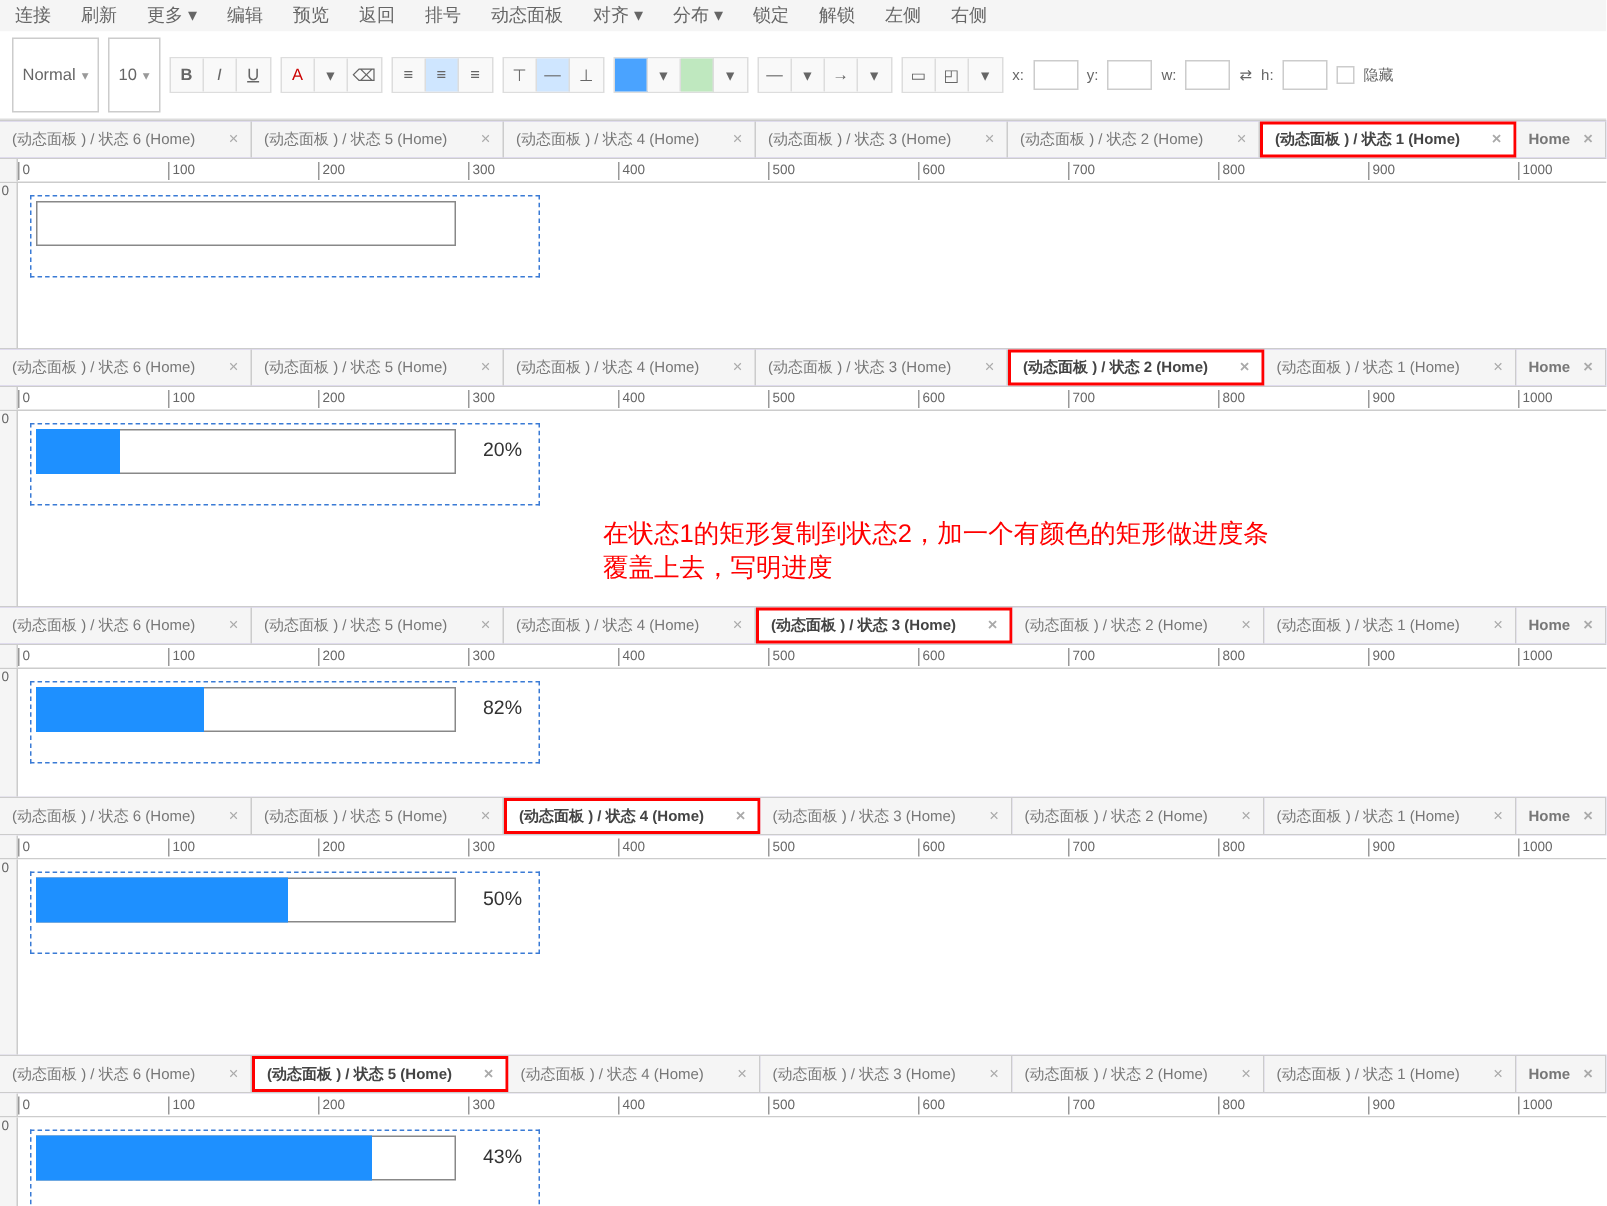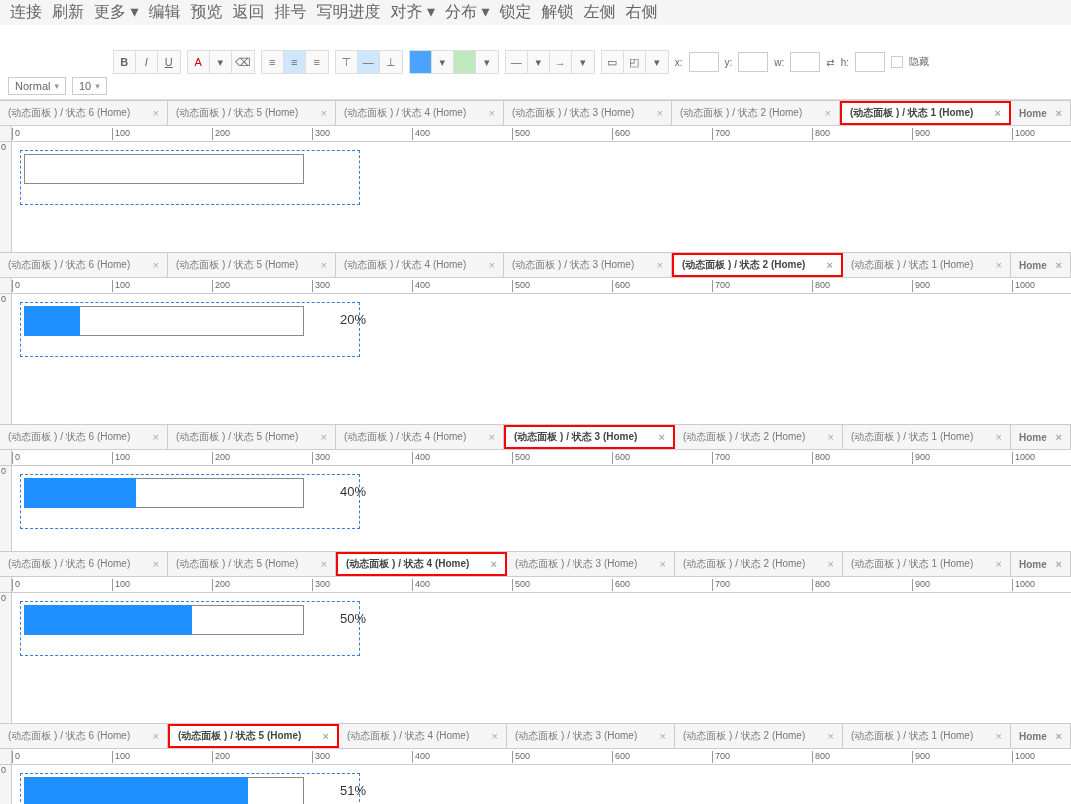--- a/index.html
+++ b/index.html
@@ -1,24 +1,24 @@
 <!DOCTYPE html>
 <html><head>
 <meta charset="utf-8">
 <style>
 * { box-sizing: border-box; margin: 0; padding: 0; }
 body { font-family: Arial, "Microsoft YaHei", sans-serif; font-size: 11px; color: #333; background: #fff; width: 1071px; }
 
 
-.menubar { display: flex; gap: 10px; padding: 2px 10px; font-size: 16px; color: #666; background: #f5f5f5; }
+.menubar { display: flex; gap: 20px; padding: 2px 10px; font-size: 12px; color: #666; background: #f5f5f5; }
 .menubar span { cursor: default; }
 
 
 .toolbar { display: flex; align-items: center; gap: 6px; padding: 4px 8px; background: #fff; border-bottom: 1px solid #ddd; }
-.tb-select { border: 1px solid #ccc; background: #fff; padding: 2px 6px; font-size: 11px; color: #666; display: inline-flex; align-items: center; gap: 4px; margin-top: 48px; }
+.tb-select { border: 1px solid #ccc; background: #fff; padding: 18px 6px; font-size: 11px; color: #666; display: inline-flex; align-items: center; gap: 4px; }
 .tb-select::after { content: "▾"; font-size: 9px; color: #999; }
 .tb-group { display: flex; border: 1px solid #ddd; }
 .tb-btn { width: 22px; height: 22px; display: flex; align-items: center; justify-content: center; background: #f9f9f9; border-right: 1px solid #ddd; font-size: 11px; color: #666; }
 .tb-btn:last-child { border-right: none; }
 .tb-input { width: 30px; height: 20px; border: 1px solid #ccc; font-size: 10px; padding: 0 2px; }
 .tb-label { font-size: 10px; color: #666; }
 .tb-checkbox { width: 12px; height: 12px; border: 1px solid #ccc; background: #fff; }
 
 
 .section { margin-top: 0; }
@@ -34,42 +34,42 @@
 .tick { position: absolute; top: 2px; border-left: 1px solid #999; height: 12px; padding-left: 2px; font-size: 9px; }
 
 .canvas-row { display: flex; }
 .vruler { width: 12px; background: #f5f5f5; border-right: 1px solid #ccc; position: relative; font-size: 9px; color: #666; }
 .vruler .vtick { position: absolute; left: 1px; top: 0; }
 .canvas { flex: 1; position: relative; min-height: 90px; background: #fff; }
 
 .selection { position: absolute; left: 8px; top: 8px; width: 340px; height: 55px; border: 1px dashed #3a7bd5; }
 .rect-outline { position: absolute; left: 12px; top: 12px; width: 280px; height: 30px; border: 1px solid #888; background: #fff; }
 .progress { position: absolute; left: 12px; top: 12px; height: 30px; background: #1E90FF; }
-.pct { position: absolute; left: 328px; top: 18px; font-size: 13px; color: #333; }
+.pct { position: absolute; left: 310px; top: 18px; font-size: 13px; color: #333; }
 
 .annotation { color: #ff0000; font-size: 17px; position: absolute; }
 
 
 .swatch-red { color: #c00; }
 .swatch-blue { background: #4aa3ff !important; }
 .swatch-lt { background: #cfe6ff !important; }
 .swatch-gr { background: #bfe8bf !important; }
 </style>
 </head>
 <body>
 
 <div class="menubar" id="menubar">
     <span>连接</span>
     <span>刷新</span>
     <span>更多 ▾</span>
     <span>编辑</span>
     <span>预览</span>
     <span>返回</span>
     <span>排号</span>
-    <span>写明进度</span>
+    <span>动态面板</span>
     <span>对齐 ▾</span>
     <span>分布 ▾</span>
     <span>锁定</span>
     <span>解锁</span>
     <span>左侧</span>
     <span>右侧</span>
   </div>
 
 <div class="toolbar">
   <div class="tb-select">Normal</div>
@@ -237,20 +237,24 @@
       </div>
       <div class="canvas-row">
         <div class="vruler">
           <div class="vtick">0</div>
         </div>
         <div class="canvas" style="min-height: 130px;">
           <div class="selection"></div>
           <div class="rect-outline"></div>
           <div class="progress" style="width: 56px;"></div>
           <div class="pct">20%</div>
+          <div class="annotation" style="left: 390px; top: 70px;">
+            <div>在状态1的矩形复制到状态2，加一个有颜色的矩形做进度条</div>
+            <div>覆盖上去，写明进度</div>
+          </div>
         </div>
       </div>
     </div>
     <div class="section">
       <div class="tabs">
         <div class="tab">
           <span>(动态面板 ) / 状态 6 (Home)</span>
           <span class="tab-close">×</span>
         </div>
         <div class="tab">
@@ -295,21 +299,21 @@
         </div>
       </div>
       <div class="canvas-row">
         <div class="vruler">
           <div class="vtick">0</div>
         </div>
         <div class="canvas" style="min-height: 85px;">
           <div class="selection"></div>
           <div class="rect-outline"></div>
           <div class="progress" style="width: 112px;"></div>
-          <div class="pct">40%</div>
+          <div class="pct">82%</div>
         </div>
       </div>
     </div>
     <div class="section">
       <div class="tabs">
         <div class="tab">
           <span>(动态面板 ) / 状态 6 (Home)</span>
           <span class="tab-close">×</span>
         </div>
         <div class="tab">
@@ -413,21 +417,21 @@
         </div>
       </div>
       <div class="canvas-row">
         <div class="vruler">
           <div class="vtick">0</div>
         </div>
         <div class="canvas" style="min-height: 85px;">
           <div class="selection"></div>
           <div class="rect-outline"></div>
           <div class="progress" style="width: 224px;"></div>
-          <div class="pct">51%</div>
+          <div class="pct">43%</div>
         </div>
       </div>
     </div>
     <div class="section">
       <div class="tabs">
         <div class="tab active"></div>
         <div class="tab"></div>
         <div class="tab"></div>
         <div class="tab"></div>
         <div class="tab"></div>

